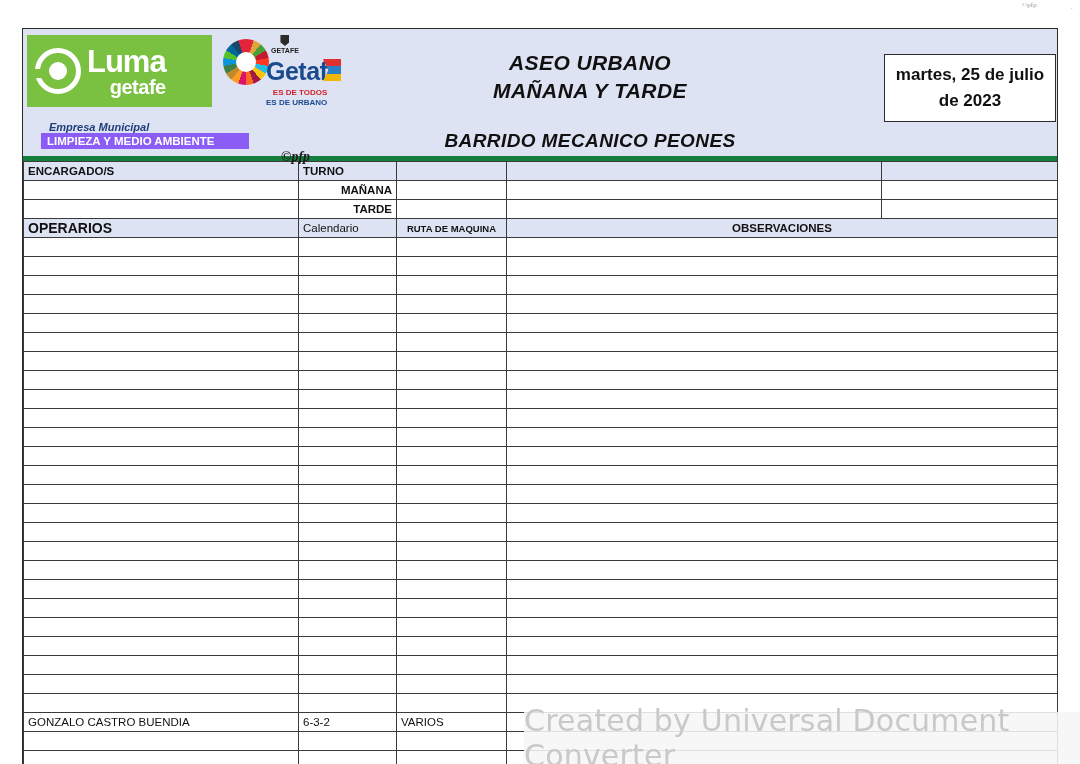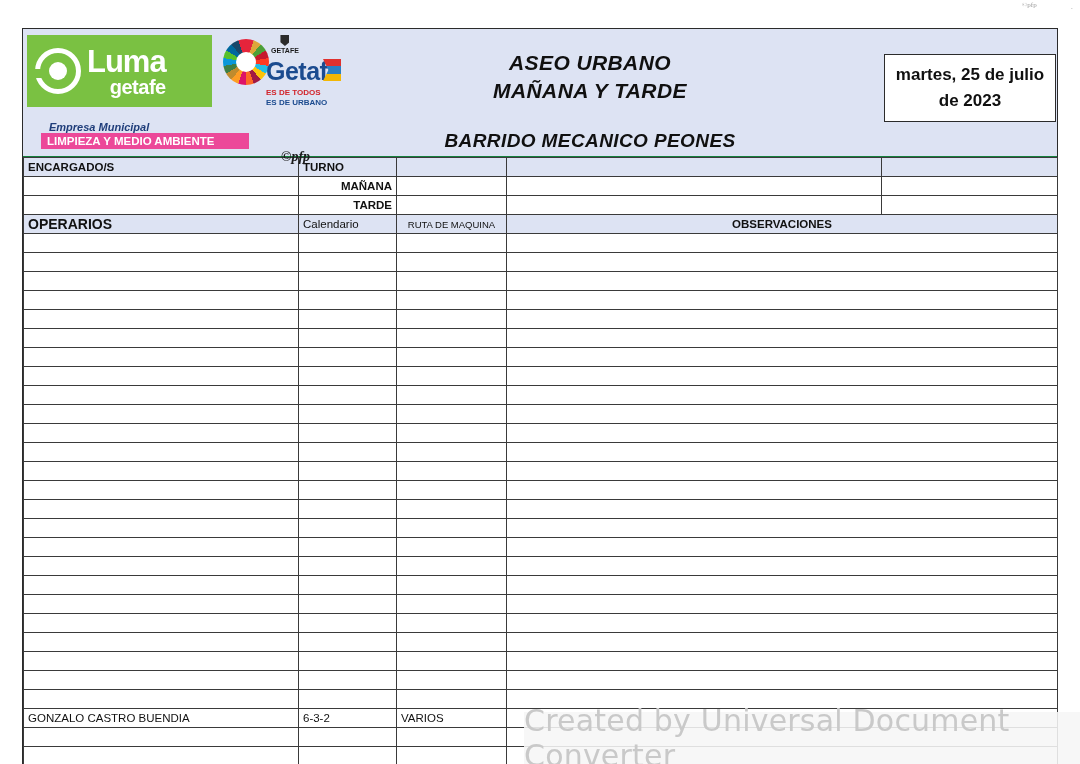--- a/index.html
+++ b/index.html
@@ -34,21 +34,21 @@
     border: 1px solid #2b2b2b;
     box-sizing: border-box;
     background: #ffffff;
   }
 
   
   .header-band {
     display: flex;
     height: 127px;
     background: #dde3f3;
-    border-bottom: 1px solid #15803d;
+    border-bottom: 5px solid #15803d;
     position: relative;
   }
   .logo-cell {
     width: 275px;
     position: relative;
     border-right: 0;
   }
   .title-cell {
     flex: 1;
     position: relative;
@@ -123,21 +123,21 @@
     font-weight: bold;
     font-style: italic;
     color: #1f3d7a;
   }
   .limpieza-bar {
     position: absolute;
     left: 18px;
     top: 104px;
     width: 208px;
     height: 16px;
-    background: #ec4899;
+    background: #8b5cf6;
     color: #ffffff;
     font-size: 11.5px;
     font-weight: bold;
     padding-left: 6px;
     box-sizing: border-box;
     line-height: 16px;
   }
 
   
   .getafe-box {
@@ -222,21 +222,21 @@
   }
   .getafe-sub {
     position: absolute;
     left: 47px;
     top: 55px;
     font-size: 8px;
     font-weight: bold;
     color: #1b4b8f;
     line-height: 1.2;
   }
-  .getafe-sub .s1 { color: #d2232a; }
+  .getafe-sub .s1 { color: #d2232a; text-align: right; }
   .pfp-logo {
     position: absolute;
     left: 258px;
     top: 120px;
     font-size: 14px;
     font-style: italic;
     font-weight: bold;
     color: #1b1b1b;
     font-family: "Liberation Serif", serif;
   }
@@ -326,21 +326,21 @@
   .c4 { width: 375px; }
   .c5 { width: 176px; }
 
   .band { background: #dde3f3; }
   .bold { font-weight: bold; }
   .right { text-align: right; }
   .row-encargado td { height: 19px; }
   .row-head-big td { height: 21px; font-size: 13px; }
   .row-head-big .hdr-operarios { font-size: 14px; font-weight: bold; }
   .row-head-big .hdr-cal { font-size: 11.5px; font-weight: normal; }
-  .row-head-big .hdr-ruta { font-size: 9.5px; font-weight: normal; text-align: center; margin-left: 40px; }
+  .row-head-big .hdr-ruta { font-size: 9.5px; font-weight: bold; text-align: center; margin-left: 40px; }
   .row-head-big .hdr-obs { font-size: 11.5px; font-weight: bold; text-align: center; }
   .turno-label { font-size: 11px; font-weight: bold; }
   .subturno { font-size: 9px; font-weight: bold; text-align: right; padding-right: 14px; }
 
   .data-row td { height: 18.3px; }
 
   
   .watermark {
     position: absolute;
     left: 524px;

